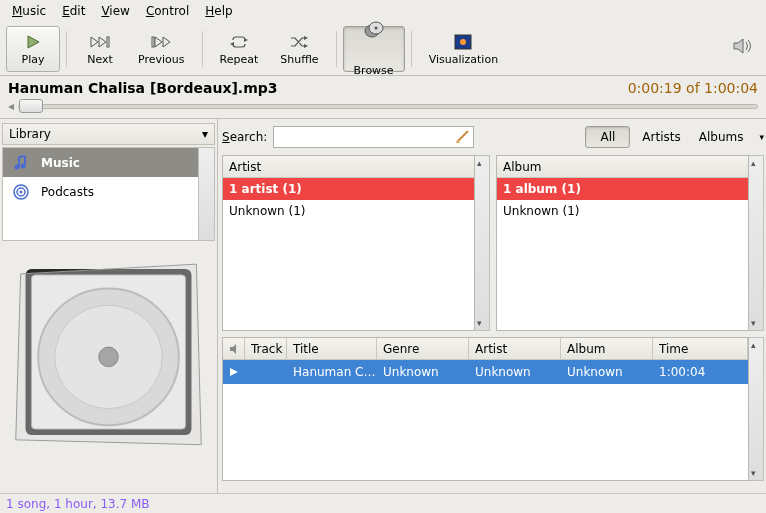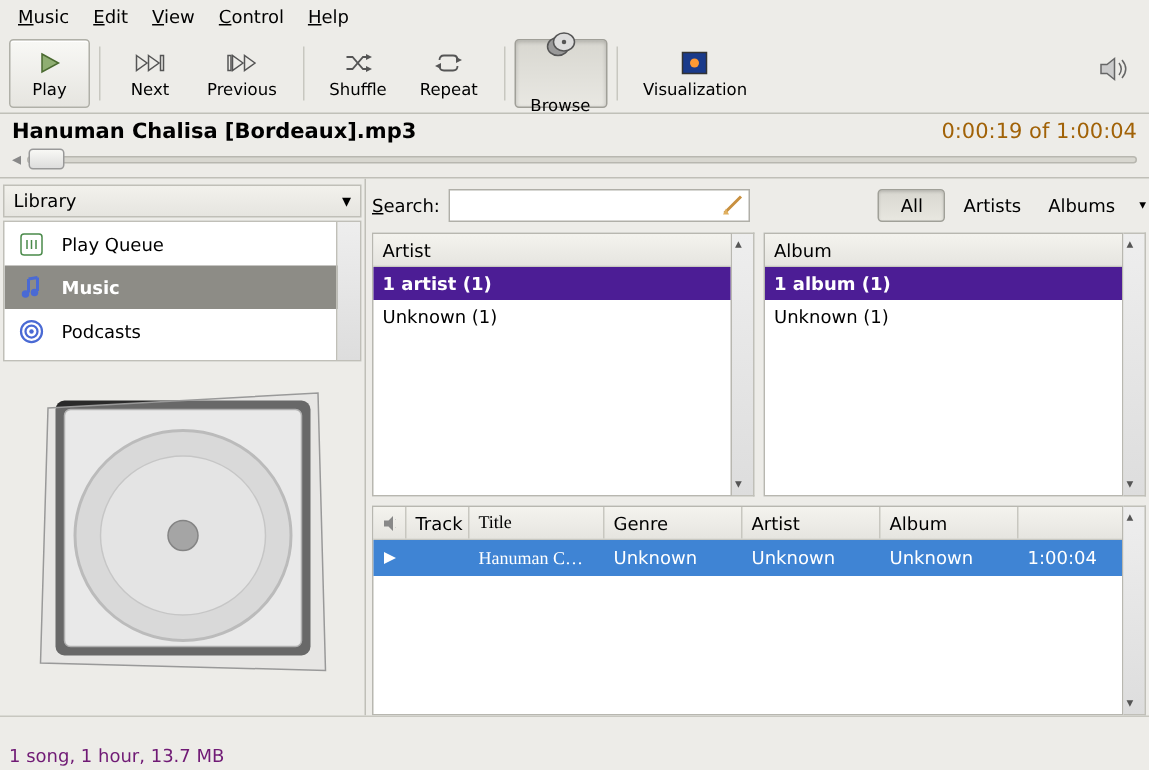--- a/index.html
+++ b/index.html
@@ -30,69 +30,69 @@
 
 
 .progressrow { padding: 2px 8px 6px 8px; display: flex; align-items: center; height: 20px; }
 .slider-track { flex: 1; height: 5px; background: #d8d7d0; border: 1px solid #b8b7b0; border-radius: 3px; position: relative; }
 .slider-thumb { position: absolute; top: -6px; width: 24px; height: 14px; background: linear-gradient(#f8f8f5,#ddd); border: 1px solid #999; border-radius: 3px; }
 
 .hr { height: 1px; background: #c0bfb8; }
 
 
 .mainsplit { flex: 1; display: flex; overflow: hidden; }
-.leftcol { width: 244px; display: flex; flex-direction: column; border-right: 1px solid #c0bfb8; }
+.leftcol { width: 218px; display: flex; flex-direction: column; border-right: 1px solid #c0bfb8; }
 .lib-header { display: flex; align-items: center; padding: 3px 6px; height: 22px; border: 1px solid #c0bfb8; margin: 4px 2px 2px 2px; background: linear-gradient(#f2f1ec,#e6e5e0); }
 .lib-header .drop { margin-left: auto; }
 .source-list { border: 1px solid #c0bfb8; background: #fff; margin: 0 2px; height: 94px; overflow: hidden; position: relative; }
 .source-item { display: flex; align-items: center; height: 29px; padding: 0 8px; gap: 10px; }
 .source-item.selected { background: #8d8c86; color: #fff; font-weight: bold; }
 .source-item .sicon { width: 20px; height: 20px; display: flex; align-items: center; justify-content: center; }
 .scroll-hint { position: absolute; right: 0; top: 0; bottom: 0; width: 16px; background: linear-gradient(#eee,#ddd); border-left: 1px solid #c0bfb8; }
 
 .albumart { flex: 1; display: flex; align-items: flex-start; justify-content: center; padding: 6px; }
 
 
-.rightcol { flex: 1; display: flex; flex-direction: column; padding: 4px 2px 0 4px; }
+.rightcol { flex: 1; display: flex; flex-direction: column; padding: 4px 2px 12px 4px; }
 .searchrow { display: flex; align-items: center; gap: 6px; height: 28px; margin-bottom: 4px; }
 .search-label .ul { text-decoration: underline; }
 .search-input { flex: 0 0 232px; height: 22px; border: 1px solid #b0afa8; background: #fff; padding: 0 24px 0 4px; position: relative; }
 .search-wrap { position: relative; }
 .broom { position: absolute; right: 4px; top: 3px; width: 16px; height: 16px; }
 .filter-btn { padding: 3px 14px; border: 1px solid #a0a098; border-radius: 3px; background: linear-gradient(#d8d7d0,#e8e7e0); box-shadow: inset 0 1px 2px rgba(0,0,0,0.15); font-size: 12px; text-align: center; }
 .filter-link { padding: 3px 6px; font-size: 12px; }
 .drop-caret { margin-left: 4px; font-size: 9px; }
 
 .browser-panes { display: flex; gap: 6px; height: 176px; margin-bottom: 6px; }
 .pane-wrap { flex: 1; display: flex; }
 .pane { flex: 1; border: 1px solid #b8b7b0; background: #fff; display: flex; flex-direction: column; }
 .pane-sb { width: 15px; background: linear-gradient(#eee,#ddd); border: 1px solid #c0bfb8; border-left: none; position: relative; }
 .pane-sb .arrow { position: absolute; left: 2px; font-size: 9px; color: #555; }
 .pane-sb .arrow.up { top: 2px; }
 .pane-sb .arrow.dn { bottom: 2px; }
 .pane-head { height: 22px; background: linear-gradient(#f4f3ee,#e6e5e0); border-bottom: 1px solid #c8c7c0; padding: 0 6px; display: flex; align-items: center; font-size: 12px; }
 .pane-row { height: 22px; padding: 0 6px; display: flex; align-items: center; font-size: 12px; }
-.pane-row.sel { background: #4c1d95; color: #fff; font-weight: bold; }
+.pane-row.sel { background: #ef4444; color: #fff; font-weight: bold; }
 
 
 .tracktable-wrap { display: flex; flex: 1; }
 .tracktable { flex: 1; border: 1px solid #b8b7b0; background: #fff; display: flex; flex-direction: column; }
 .tt-head { display: flex; height: 22px; background: linear-gradient(#f4f3ee,#e6e5e0); border-bottom: 1px solid #c8c7c0; }
 .tt-head > div { border-right: 1px solid #c8c7c0; padding: 0 6px; display: flex; align-items: center; font-size: 12px; }
 .tt-row { display: flex; height: 24px; background: #3f84d4; color: #fff; text-align: center; }
 .tt-row > div { padding: 0 6px; display: flex; align-items: center; font-size: 12px; overflow: hidden; white-space: nowrap; }
 .col-ind { width: 22px; justify-content: center; }
 .col-track { width: 42px; }
-.col-title { width: 90px; font-family: Liberation Serif, serif; }
+.col-title { width: 90px; }
 .col-genre { width: 92px; }
 .col-artist { width: 92px; }
 .col-album { width: 92px; }
 .col-time { flex: 1; }
 
-.statusbar { height: 36px; border-top: 1px solid #c8c7c0; padding: 2px 6px; font-size: 12px; color: #701a75; display: flex; align-items: flex-end; }
+.statusbar { height: 20px; border-top: 1px solid #c8c7c0; padding: 2px 6px; font-size: 12px; color: #8b5cf6; display: flex; align-items: center; }
 </style>
 </head>
 <body>
 
 <div class="menubar">
   <div class="menubar-item"><span class="ul">M</span><span>usic</span></div>
   <div class="menubar-item"><span class="ul">E</span><span>dit</span></div>
   <div class="menubar-item"><span class="ul">V</span><span>iew</span></div>
   <div class="menubar-item"><span class="ul">C</span><span>ontrol</span></div>
   <div class="menubar-item"><span class="ul">H</span><span>elp</span></div>
@@ -125,36 +125,36 @@
           <polygon points="11,6 4,1 4,11" fill="none" stroke="#555"></polygon>
           <polygon points="19,6 12,1 12,11" fill="none" stroke="#555"></polygon>
         </svg>
     </span>
     <span class="lbl">Previous</span>
   </div>
   <div class="tool-sep"></div>
   <div class="tool-btn">
     <span class="icon">
       <svg width="18" height="14">
+          <path d="M3 5 Q3 2 6 2 L12 2 Q15 2 15 5 M15 9 Q15 12 12 12 L6 12 Q3 12 3 9" fill="none" stroke="#555" stroke-width="1.2"></path>
+          <polygon points="14,3 18,5 14,7" fill="#555"></polygon>
+          <polygon points="4,11 0,9 4,7" fill="#555"></polygon>
+        </svg>
+    </span>
+    <span class="lbl">Repeat</span>
+  </div>
+  <div class="tool-btn">
+    <span class="icon">
+      <svg width="18" height="14">
           <path d="M1 3 L5 3 L12 11 L15 11 M1 11 L5 11 L12 3 L15 3" fill="none" stroke="#555" stroke-width="1.2"></path>
           <polygon points="14,1 18,3 14,5" fill="#555"></polygon>
           <polygon points="14,9 18,11 14,13" fill="#555"></polygon>
         </svg>
     </span>
     <span class="lbl">Shuffle</span>
-  </div>
-  <div class="tool-btn">
-    <span class="icon">
-      <svg width="18" height="14">
-          <path d="M3 5 Q3 2 6 2 L12 2 Q15 2 15 5 M15 9 Q15 12 12 12 L6 12 Q3 12 3 9" fill="none" stroke="#555" stroke-width="1.2"></path>
-          <polygon points="14,3 18,5 14,7" fill="#555"></polygon>
-          <polygon points="4,11 0,9 4,7" fill="#555"></polygon>
-        </svg>
-    </span>
-    <span class="lbl">Repeat</span>
   </div>
   <div class="tool-sep"></div>
   <div class="tool-btn active">
     <span class="icon">
       <svg width="20" height="18">
           <ellipse cx="8" cy="10" rx="7" ry="6" fill="#999" stroke="#555"></ellipse>
           <ellipse cx="12" cy="7" rx="7" ry="6" fill="#ddd" stroke="#555"></ellipse>
           <circle cx="12" cy="7" r="1.5" fill="#555"></circle>
         </svg>
     </span>
@@ -197,29 +197,20 @@
 <div class="hr"></div>
 
 <div class="mainsplit">
 
   <div class="leftcol">
     <div class="lib-header">
       <span>Library</span>
       <span class="drop">▾</span>
     </div>
     <div class="source-list">
-      <div class="source-item">
-        <span class="sicon">
-          <svg width="18" height="18">
-              <rect x="2" y="2" width="14" height="14" rx="2" fill="#fff" stroke="#4a8a4a"></rect>
-              <path d="M6 6 L6 12 M9 6 L9 12 M12 6 L12 12" stroke="#4a8a4a"></path>
-            </svg>
-        </span>
-        <span>Play Queue</span>
-      </div>
       <div class="source-item selected">
         <span class="sicon">
           <svg width="18" height="18">
               <path d="M7 3 L7 12 M13 2 L13 11 M7 3 L13 2" stroke="#4a6ad4" stroke-width="2" fill="none"></path>
               <circle cx="5" cy="13" r="2.5" fill="#4a6ad4"></circle>
               <circle cx="11" cy="12" r="2.5" fill="#4a6ad4"></circle>
             </svg>
         </span>
         <span>Music</span>
       </div>
@@ -298,20 +289,21 @@
             <svg width="12" height="12">
                 <polygon points="1,4 4,4 7,1 7,11 4,8 1,8" fill="#888"></polygon>
                 <path d="M9 3 Q12 6 9 9" fill="none" stroke="#888"></path>
               </svg>
           </div>
           <div class="col-track">Track</div>
           <div class="col-title">Title</div>
           <div class="col-genre">Genre</div>
           <div class="col-artist">Artist</div>
           <div class="col-album">Album</div>
+          <div class="col-time">Time</div>
         </div>
         <div class="tt-row">
           <div class="col-ind">
             <svg width="10" height="10">
                 <polygon points="1,1 9,5 1,9" fill="#fff"></polygon>
               </svg>
           </div>
           <div class="col-track"></div>
           <div class="col-title">Hanuman C…</div>
           <div class="col-genre">Unknown</div>

